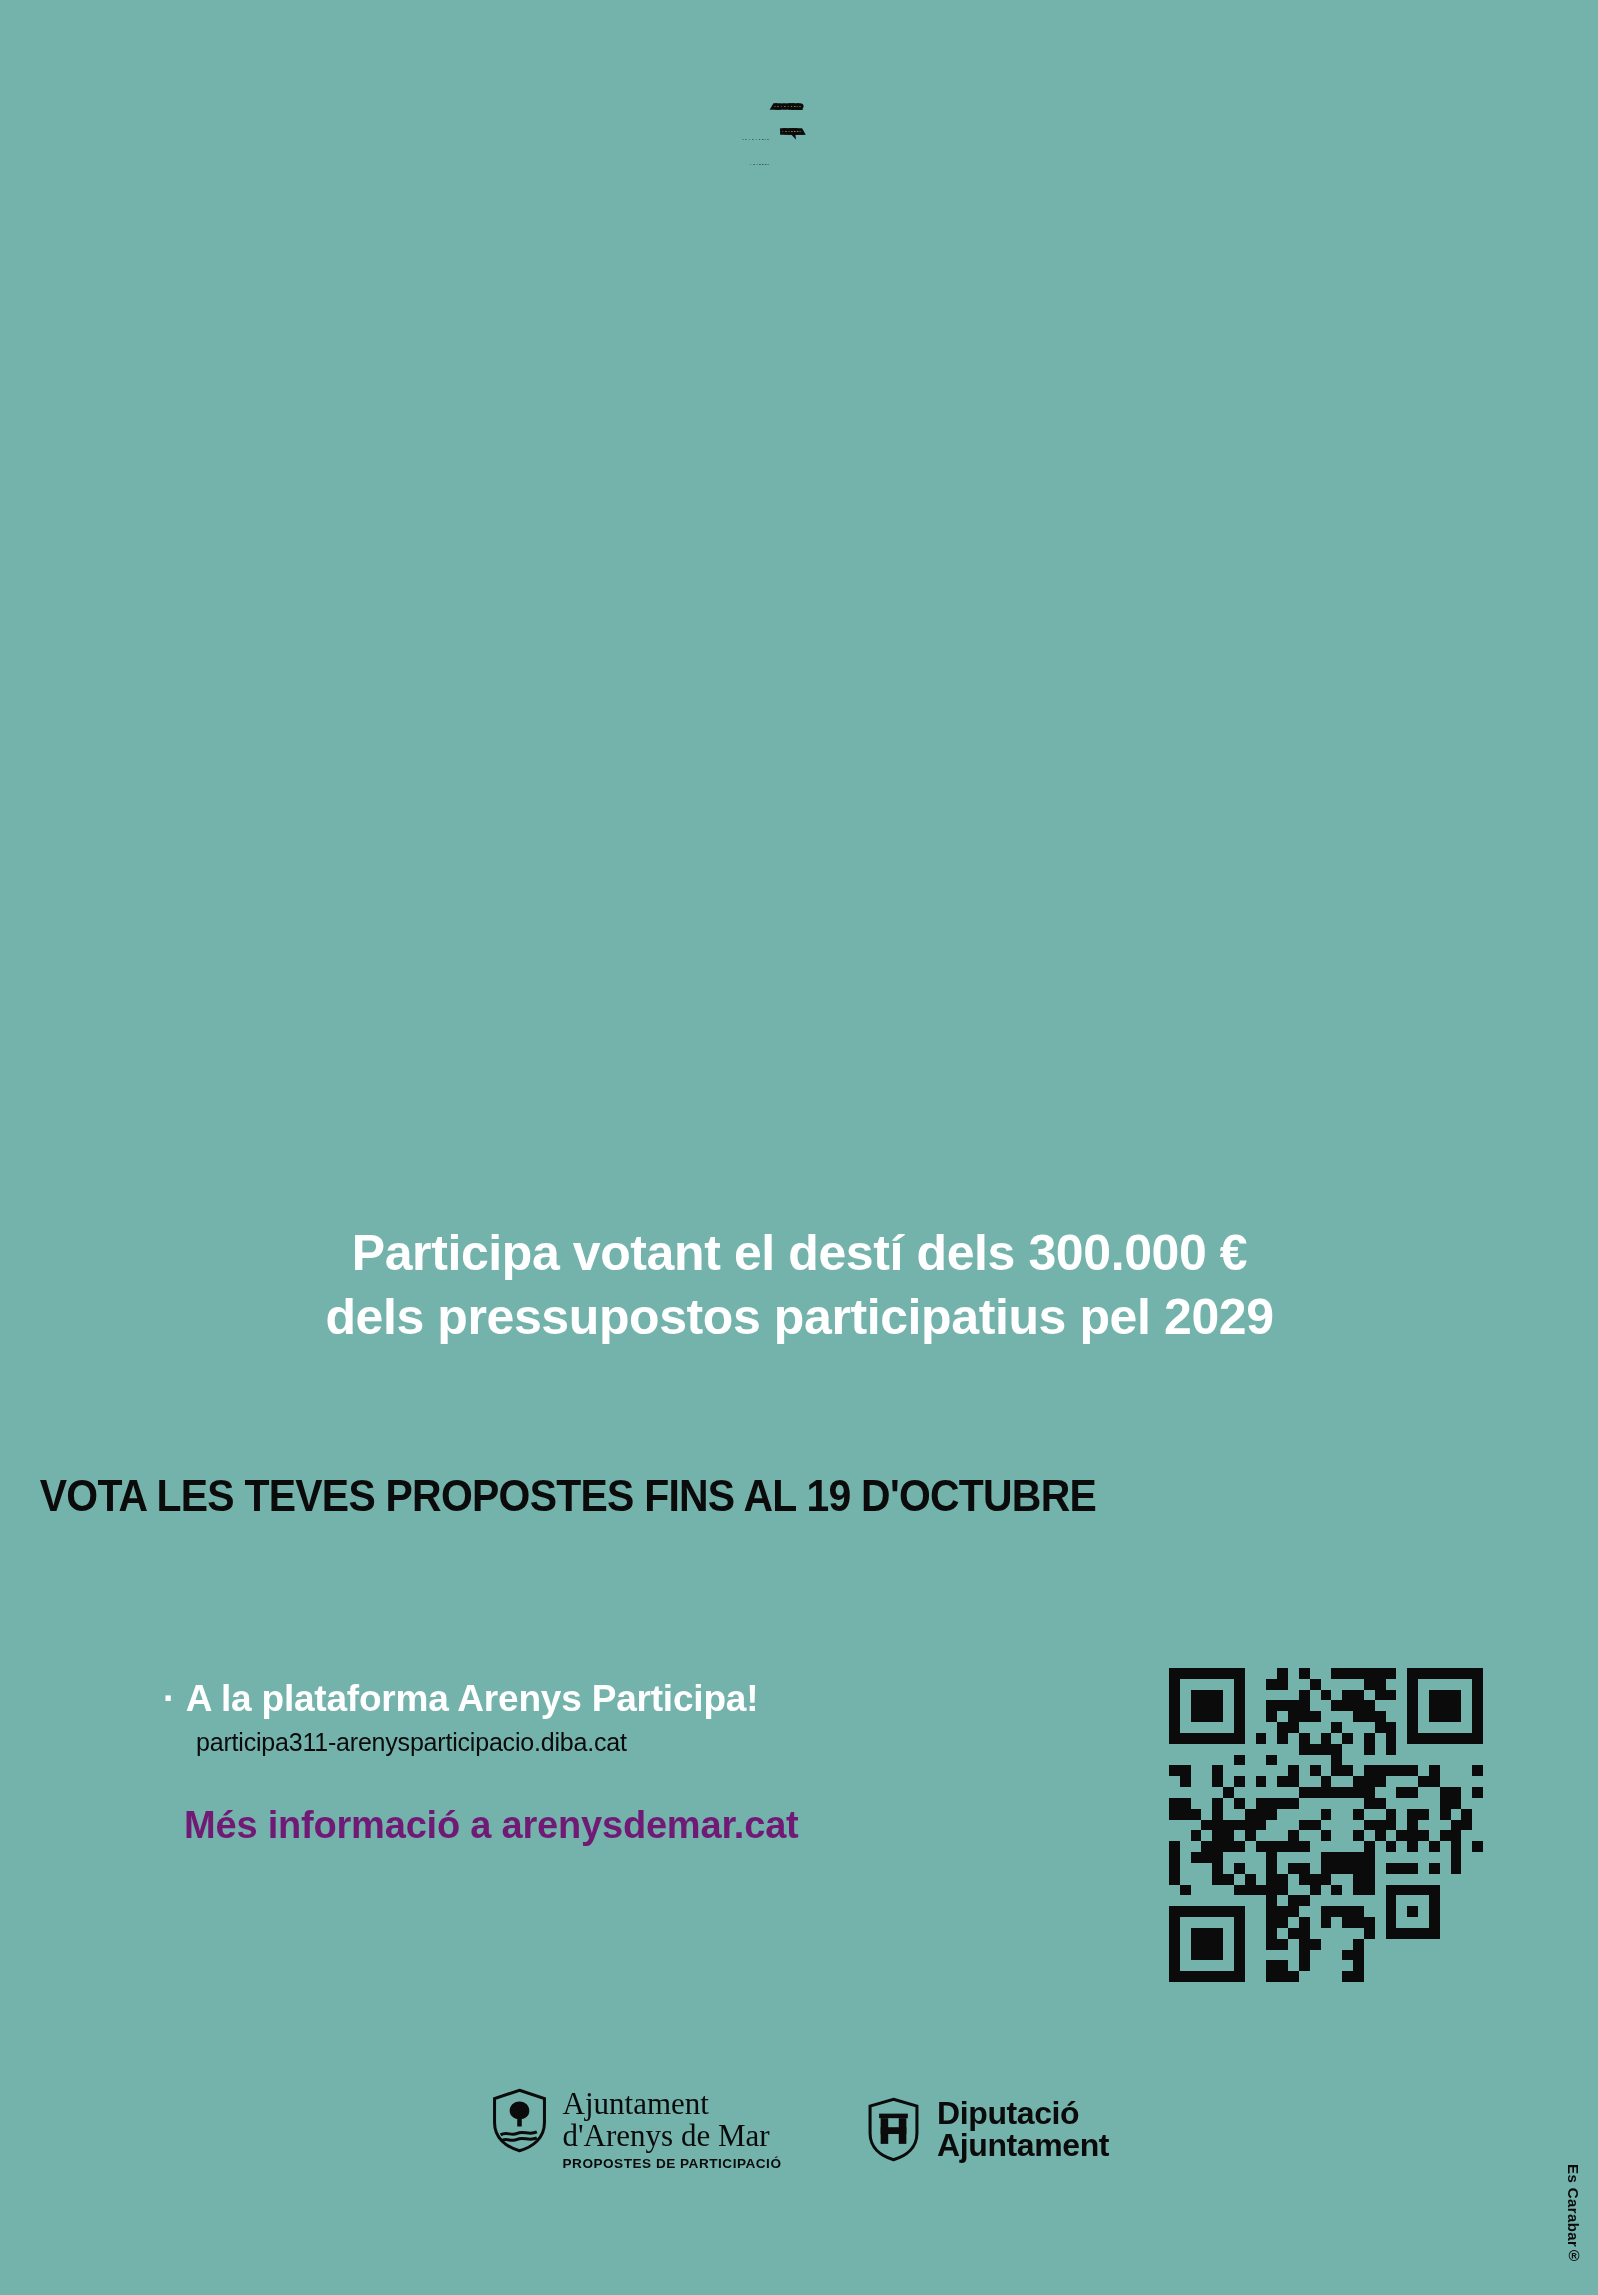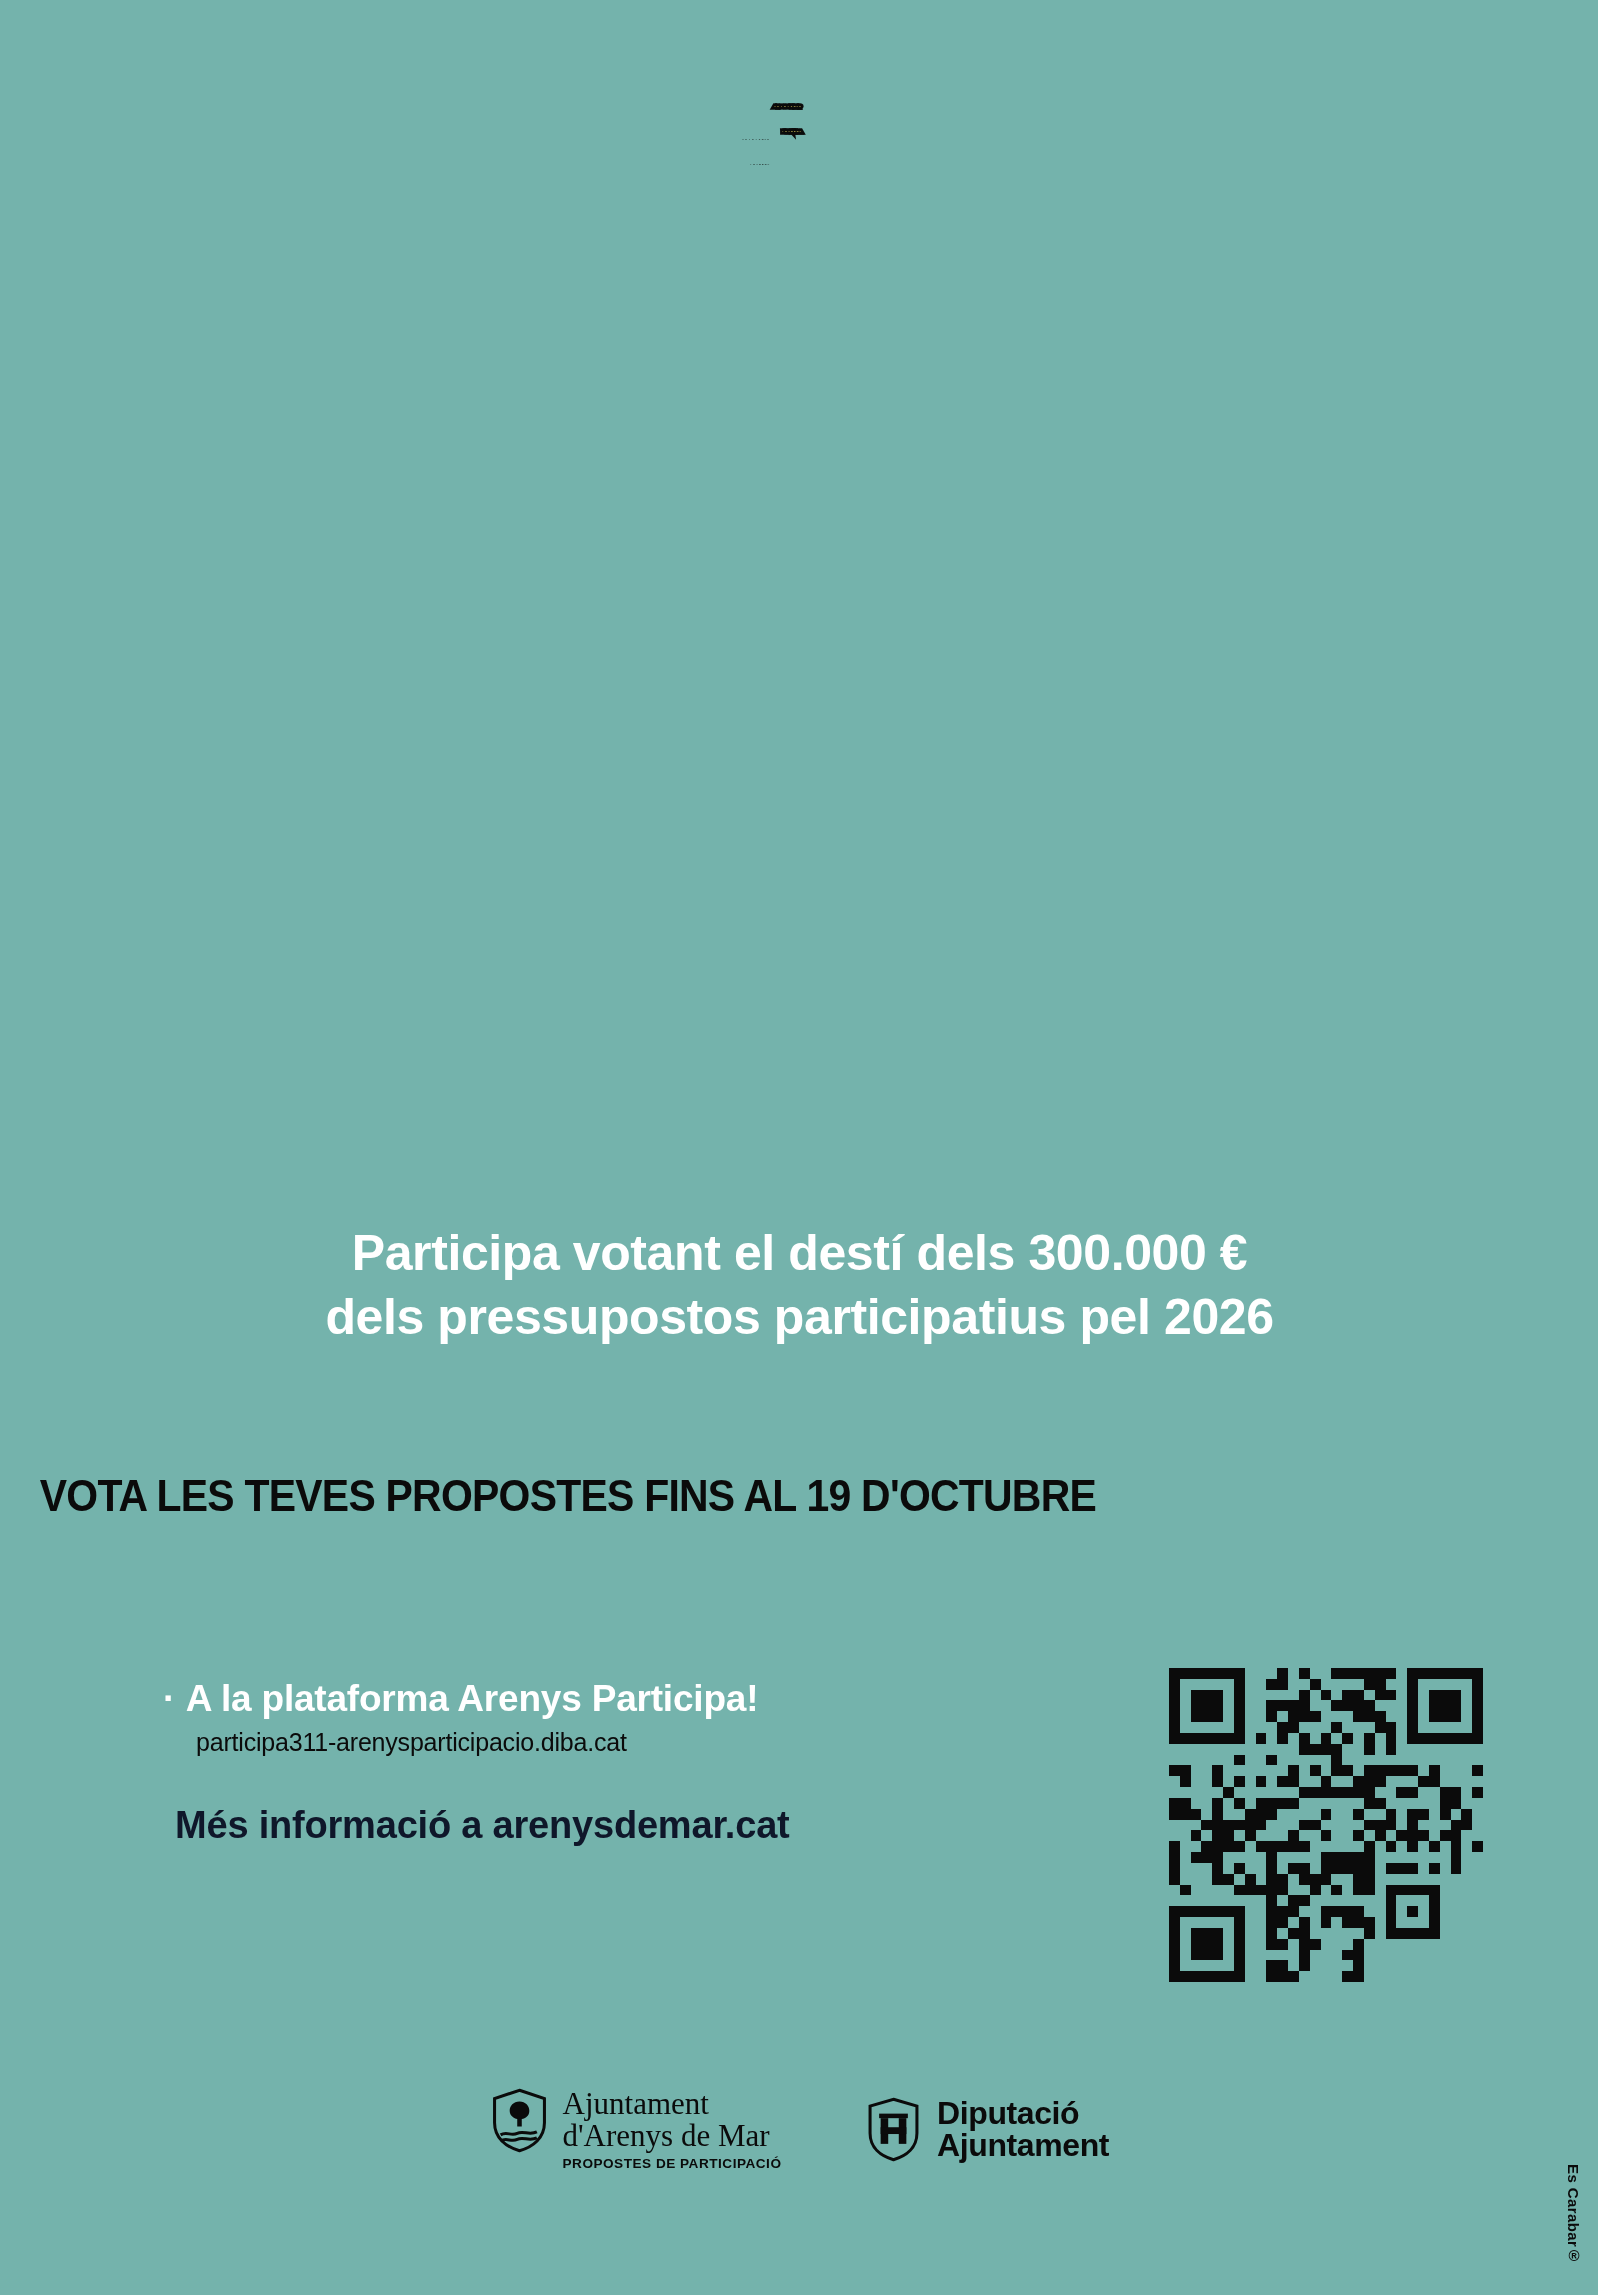--- a/index.html
+++ b/index.html
@@ -116,25 +116,25 @@
     margin-right: 10.6px;
   }
   .info-url {
     color: #0b0b0b;
     font-size: 25px;
     font-weight: normal;
     margin: 6px 0 23px 33px;
     letter-spacing: -0.2px;
   }
   .info-more {
-    color: #0f172a;
+    color: #701a75;
     font-size: 38px;
     font-weight: bold;
     margin-top: 47px;
-    margin-left: 12px;
+    margin-left: 21px;
     letter-spacing: -0.2px;
   }
 
   
   .qr-wrap {
     position: absolute;
     top: 1668px;
     left: 1169px;
     width: 314px;
     height: 314px;
@@ -219,21 +219,21 @@
       <span class="front">PARTICIPA</span>
     </div>
     <div class="hl-line" id="hl2" style="font-size: 2.4px;">
       <span class="shadow">ARENYS!</span>
       <span class="front">ARENYS!</span>
     </div>
   </div>
 
   <div class="subtitle">
     <div>Participa votant el destí dels 300.000 €</div>
-    <div>dels pressupostos participatius pel 2026</div>
+    <div>dels pressupostos participatius pel 2029</div>
   </div>
 
   <div class="vote-line">
     <span class="squeeze">VOTA LES TEVES PROPOSTES FINS AL 19 D'OCTUBRE</span>
   </div>
 
   <div class="info">
     <div class="info-item">
       <span class="dot">·</span><span>A la plataforma Arenys Participa!</span>
     </div>

